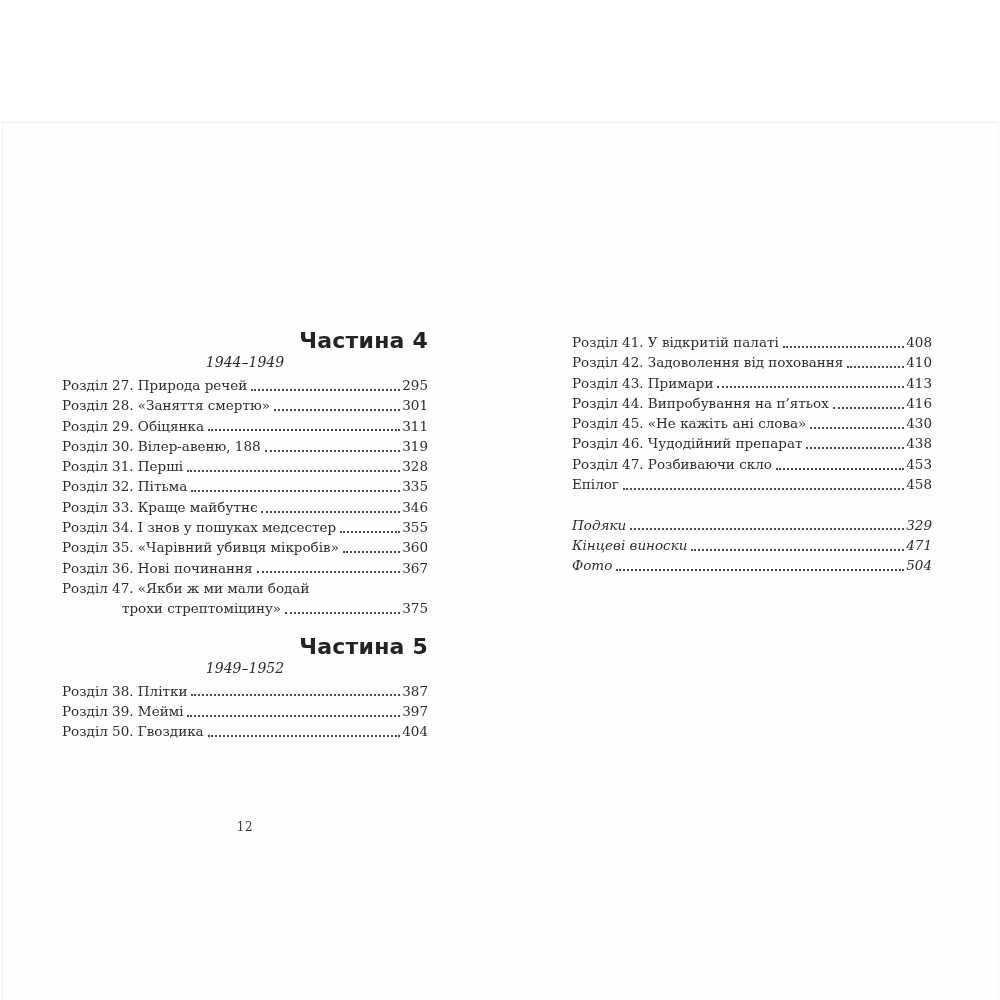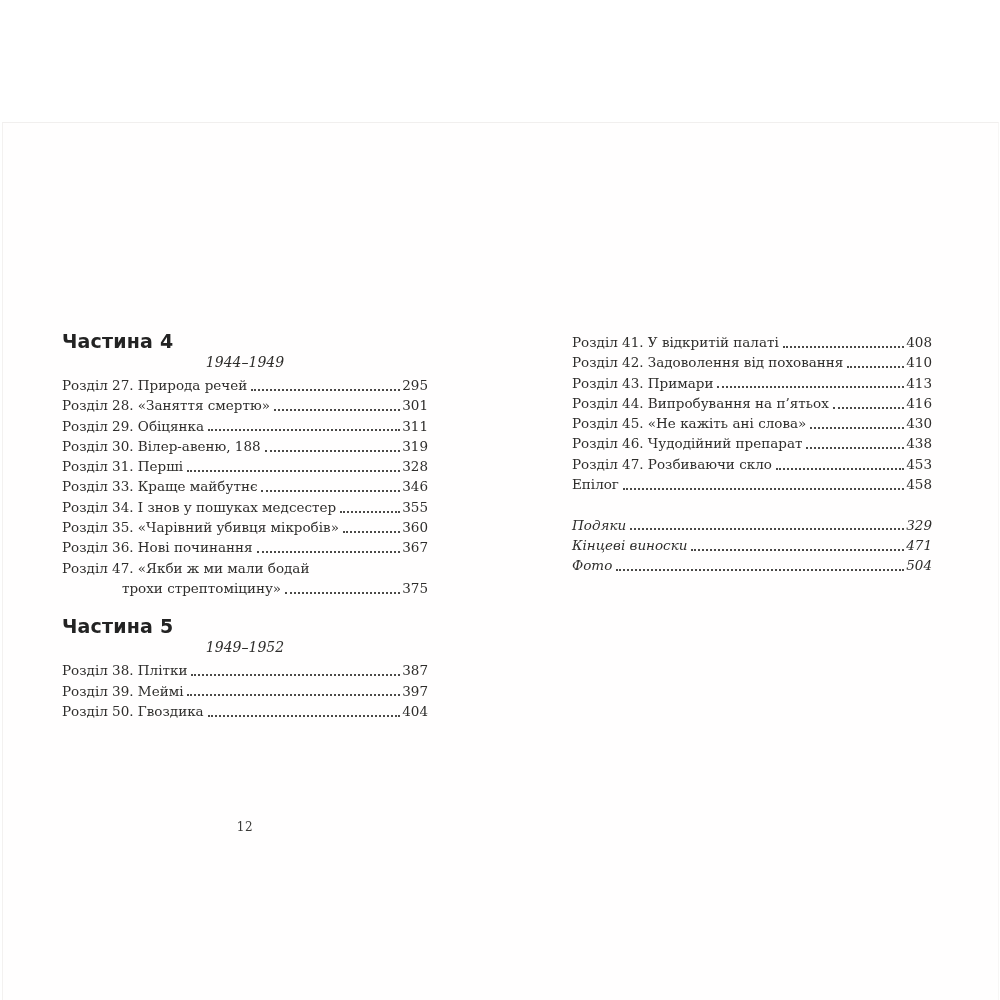--- a/index.html
+++ b/index.html
@@ -31,24 +31,24 @@
   }
   .col {
     position: absolute;
     color: #2e2d2b;
     font-size: 13.5px;
   }
   .col-left  { left: 62px;  top: 330px; width: 366px; }
   .col-right { left: 572px; top: 332px; width: 360px; }
 
   .part-heading {
-    text-align: left;
+    text-align: right;
     font-family: "DejaVu Sans", sans-serif;
     font-weight: 700;
-    font-size: 19px;
+    font-size: 22px;
     color: #232323;
     line-height: 22px;
     letter-spacing: 0.2px;
   }
   .part-dates {
     text-align: center;
     font-style: italic;
     font-size: 14px;
     color: #2e2d2b;
     line-height: 21px;
@@ -115,20 +115,25 @@
           <span class="entry-label">Розділ 30. Вілер-авеню, 188</span>
           <span class="leader"></span>
           <span class="entry-page">319</span>
         </div>
         <div class="entry">
           <span class="entry-label">Розділ 31. Перші</span>
           <span class="leader"></span>
           <span class="entry-page">328</span>
         </div>
         <div class="entry">
+          <span class="entry-label">Розділ 32. Пітьма</span>
+          <span class="leader"></span>
+          <span class="entry-page">335</span>
+        </div>
+        <div class="entry">
           <span class="entry-label">Розділ 33. Краще майбутнє</span>
           <span class="leader"></span>
           <span class="entry-page">346</span>
         </div>
         <div class="entry">
           <span class="entry-label">Розділ 34. І знов у пошуках медсестер</span>
           <span class="leader"></span>
           <span class="entry-page">355</span>
         </div>
         <div class="entry">

